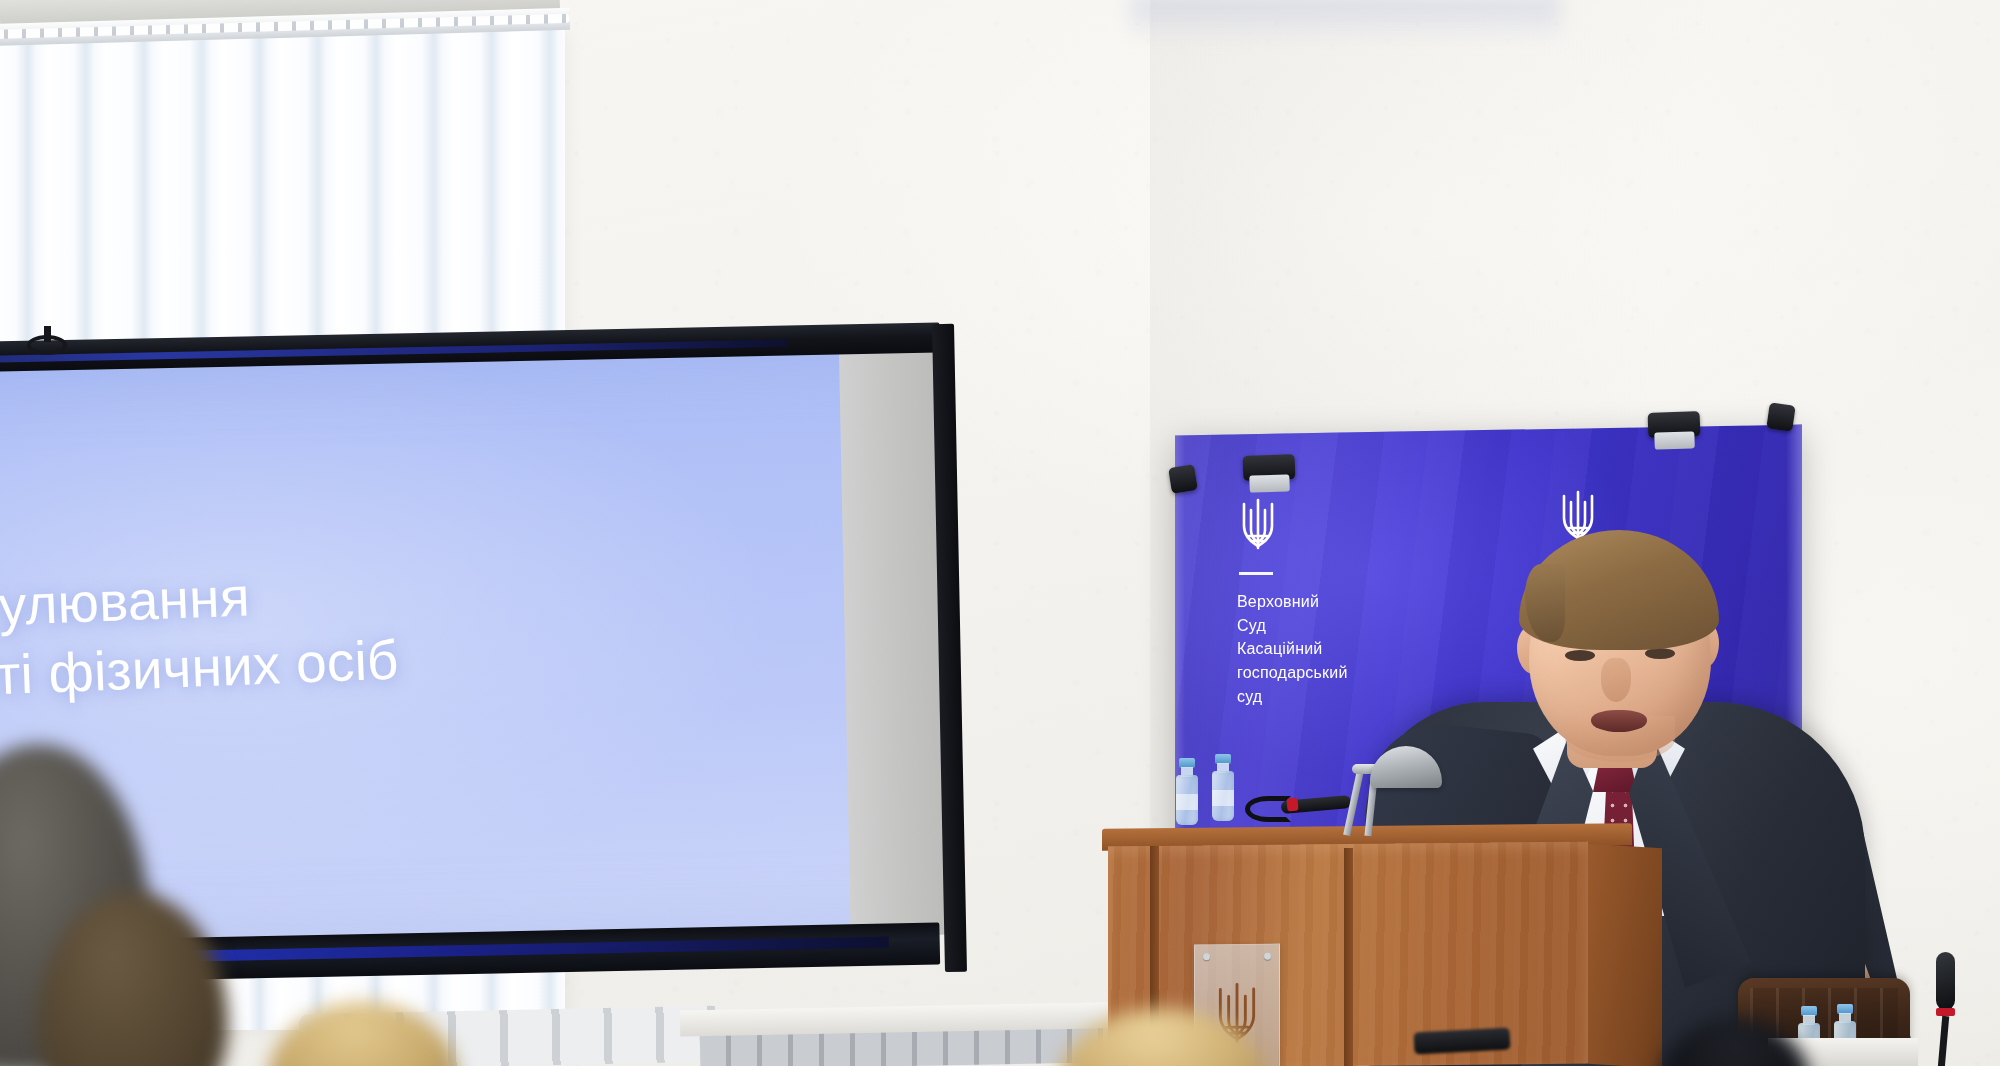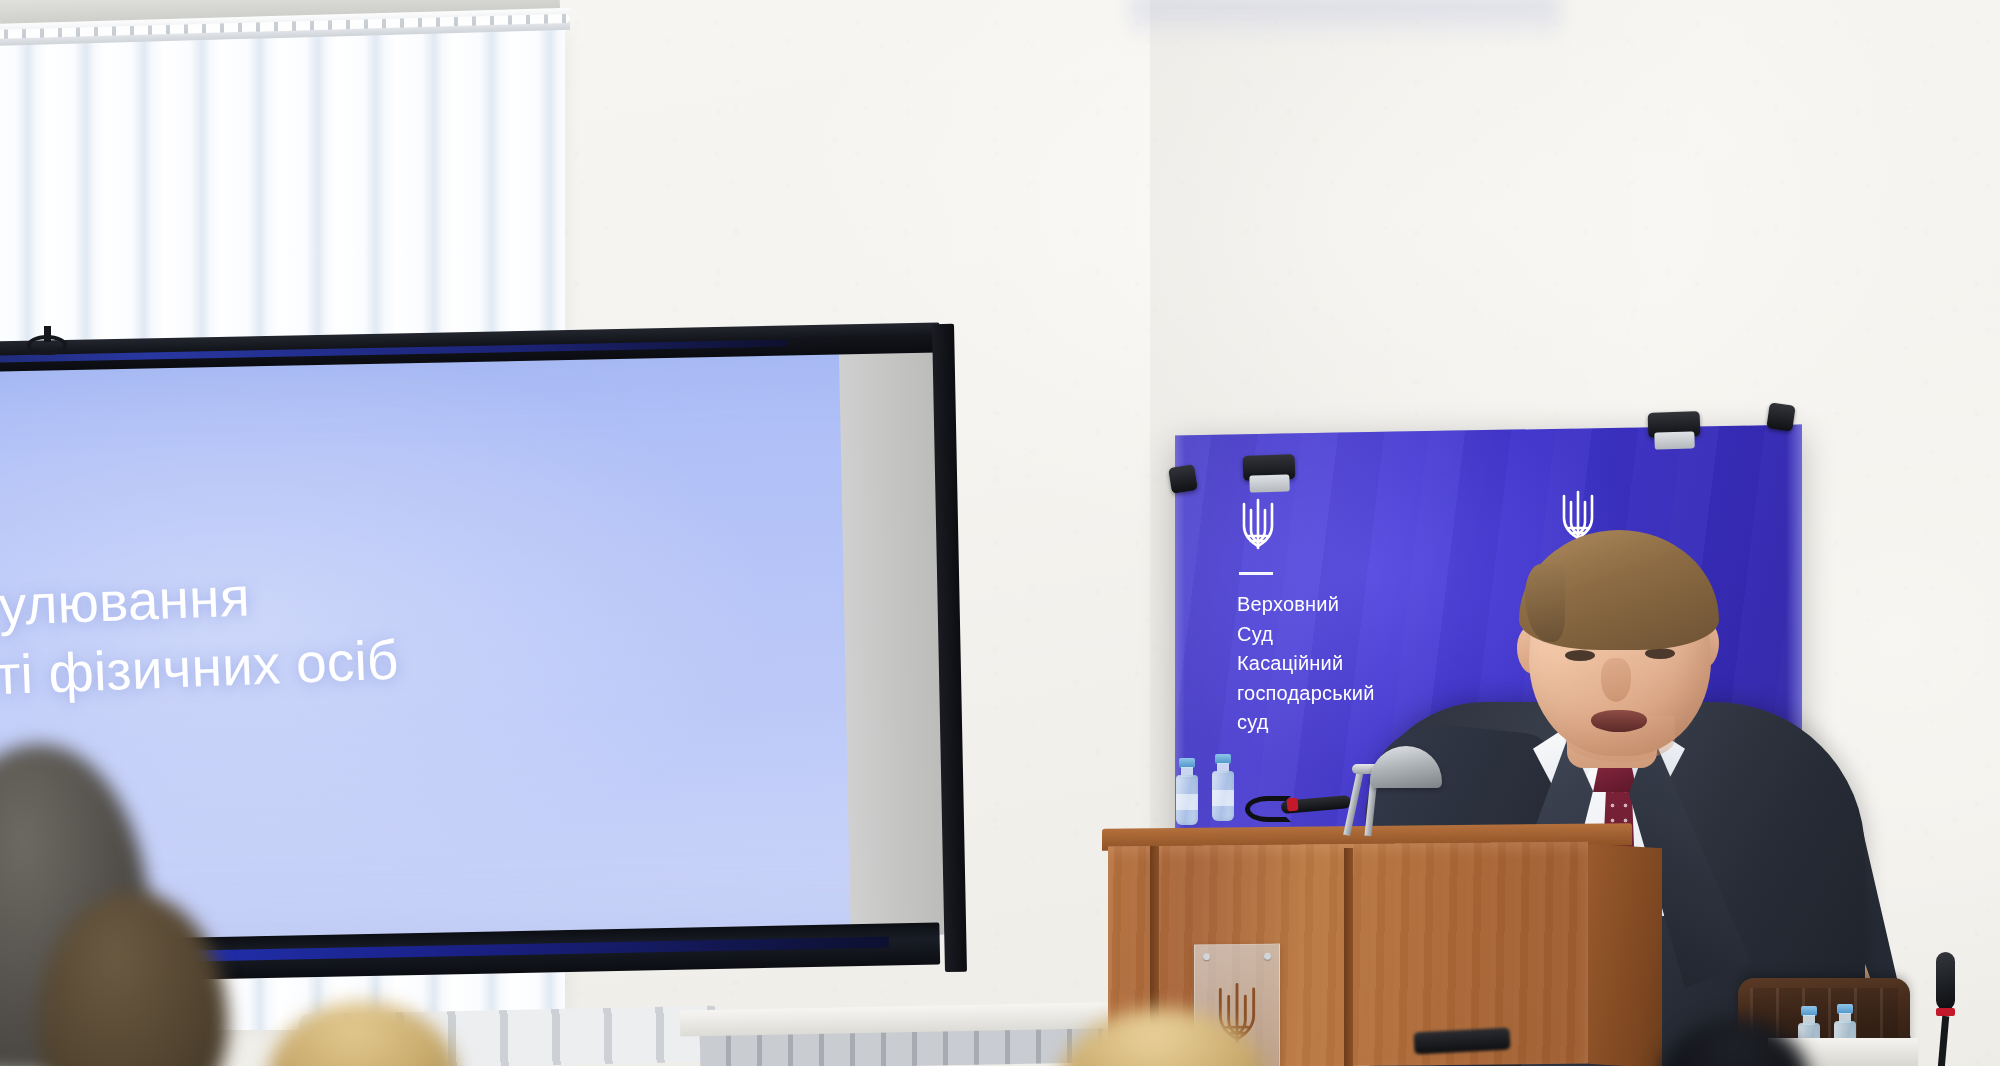--- a/index.html
+++ b/index.html
@@ -173,21 +173,21 @@
     background:linear-gradient(90deg, rgba(255,255,255,0), rgba(180,180,255,.45));
   }
   .banner-edge-hl-l{
     position:absolute;left:0;top:0;width:10px;height:100%;
     background:linear-gradient(90deg, rgba(255,255,255,.18), rgba(255,255,255,0));
   }
 
   .logo-block{position:absolute;color:#fff;z-index:12;}
   .logo-block .trident{margin-bottom:16px;}
   .logo-block .rule{width:34px;height:3px;background:#fff;margin:0 0 15px 2px;opacity:.95;}
-  .logo-block .ln{font-size:20px;line-height:1.48;letter-spacing:.2px;}
+  .logo-block .ln{font-size:16px;line-height:1.48;letter-spacing:.2px;}
   .logo-1{left:1237px;top:496px;}
   .logo-2{left:1557px;top:488px;}
 
   .clip{
     position:absolute;width:52px;height:25px;border-radius:5px;
     background:linear-gradient(180deg,#32343a,#0f1115);z-index:14;
     box-shadow:0 2px 4px rgba(0,0,0,.4);
   }
   .clip-a{left:1170px;top:466px;width:26px;height:26px;transform:rotate(-9deg);}
   .clip-b{left:1243px;top:455px;transform:rotate(-2deg);}

